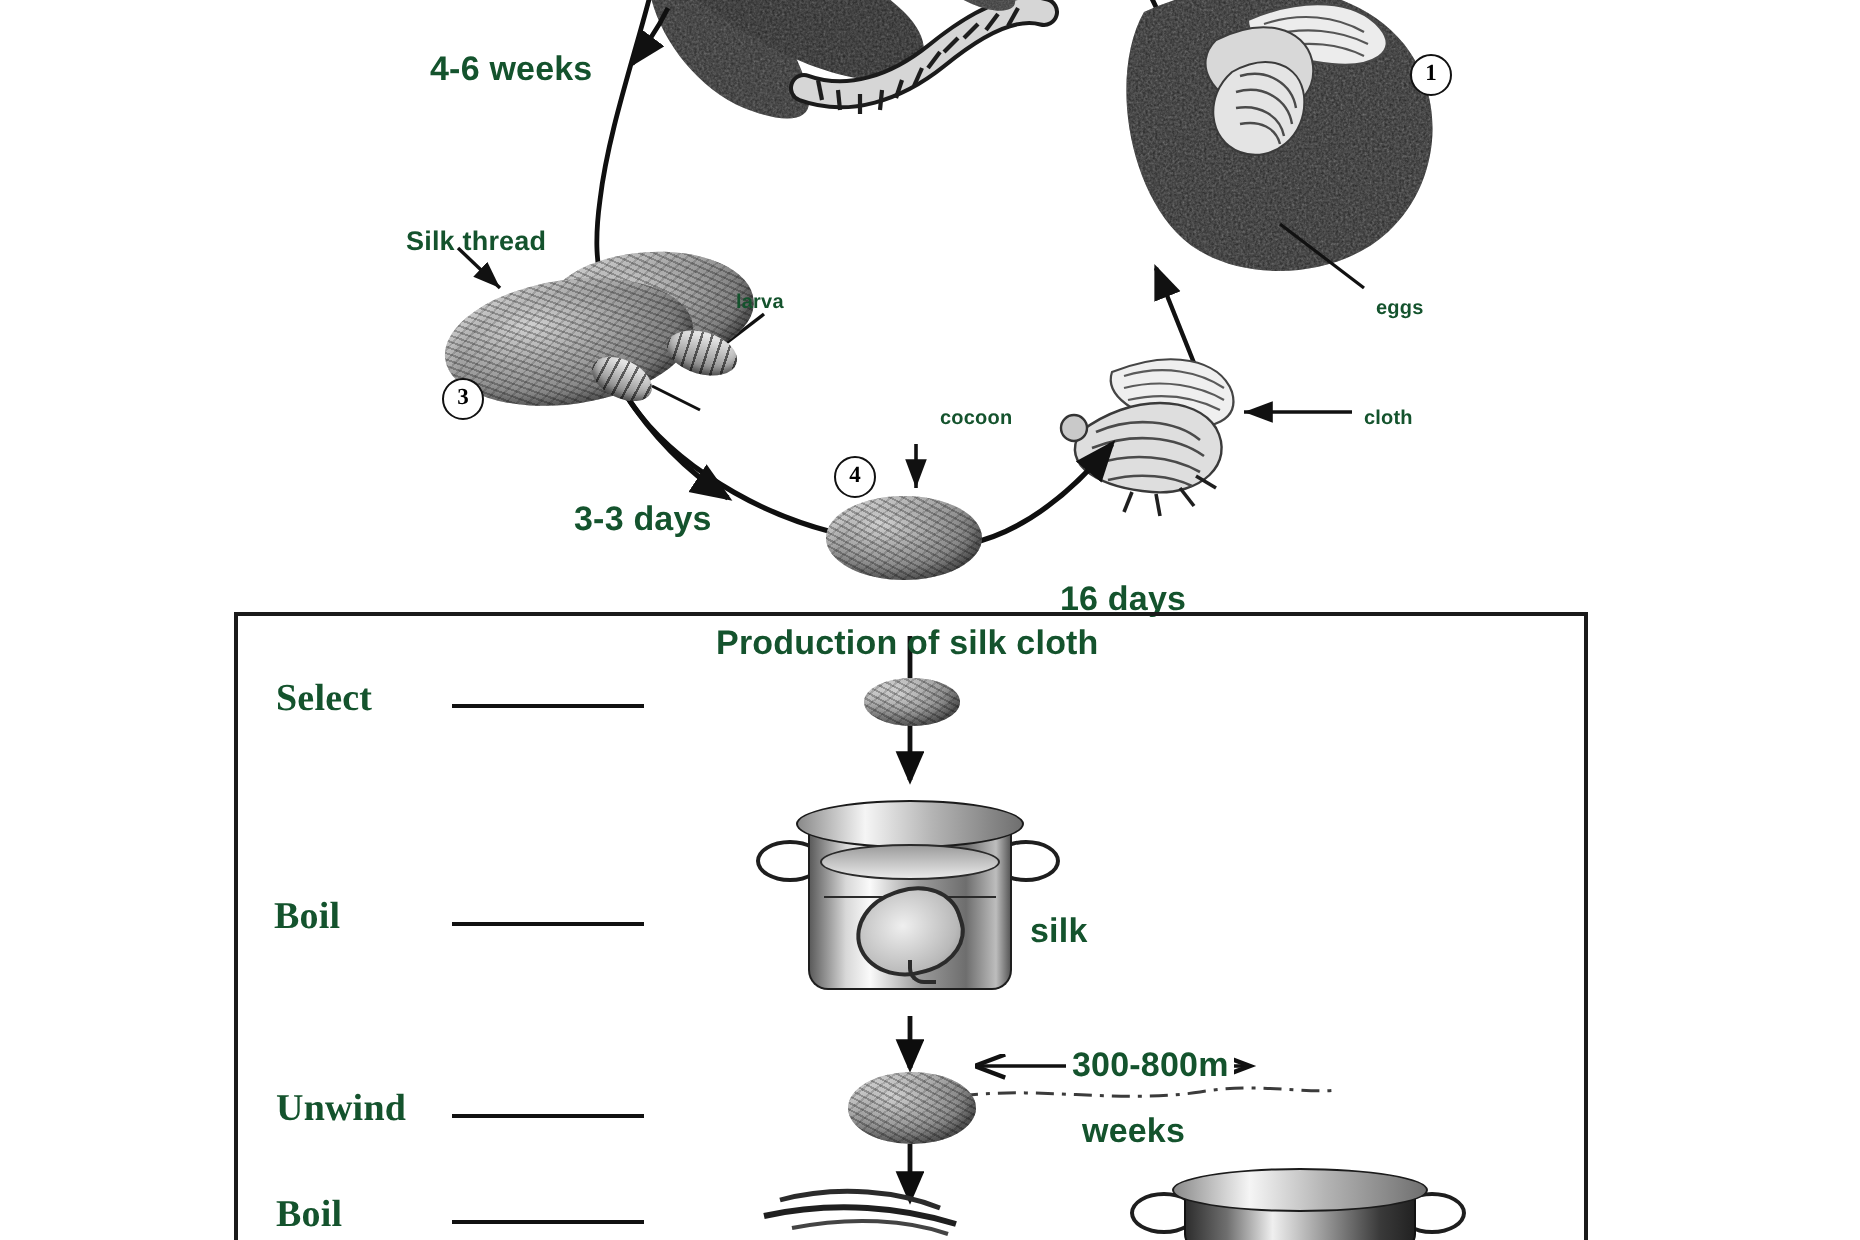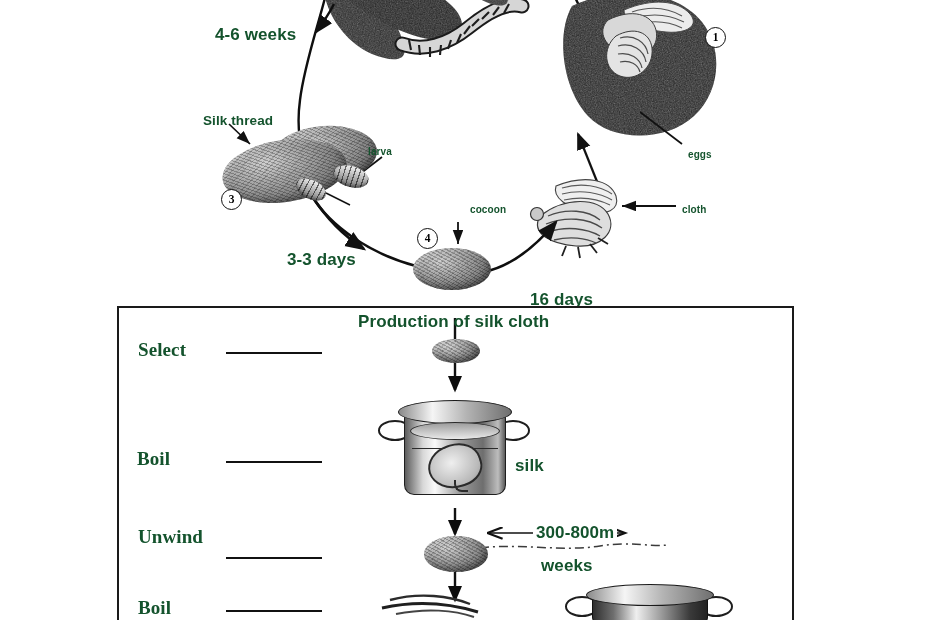--- a/index.html
+++ b/index.html
@@ -358,21 +358,21 @@
   <div id="prod-box"></div>
 
   <div class="lbl lbl-xl" style="left:358px;top:313px;">Production of silk cloth</div>
 
   <div class="lbl lbl-step" style="left:138px;top:340px;">Select</div>
   <div class="rule" style="left:226px;top:352px;"></div>
 
   <div class="lbl lbl-step" style="left:137px;top:449px;">Boil</div>
   <div class="rule" style="left:226px;top:461px;"></div>
 
-  <div class="lbl lbl-step" style="left:138px;top:527px;">Unwind</div>
+  <div class="lbl lbl-step" style="left:138px;top:545px;">Unwind</div>
   <div class="rule" style="left:226px;top:557px;"></div>
 
   <div class="lbl lbl-step" style="left:138px;top:598px;">Boil</div>
   <div class="rule" style="left:226px;top:610px;"></div>
 
   <div class="lbl lbl-xl" style="left:515px;top:457px;">silk</div>
   <div class="lbl lbl-xl" style="left:533px;top:524px;background:#fff;padding:0 3px;">300-800m</div>
   <div class="lbl lbl-xl" style="left:541px;top:557px;">weeks</div>
 
 </div>

